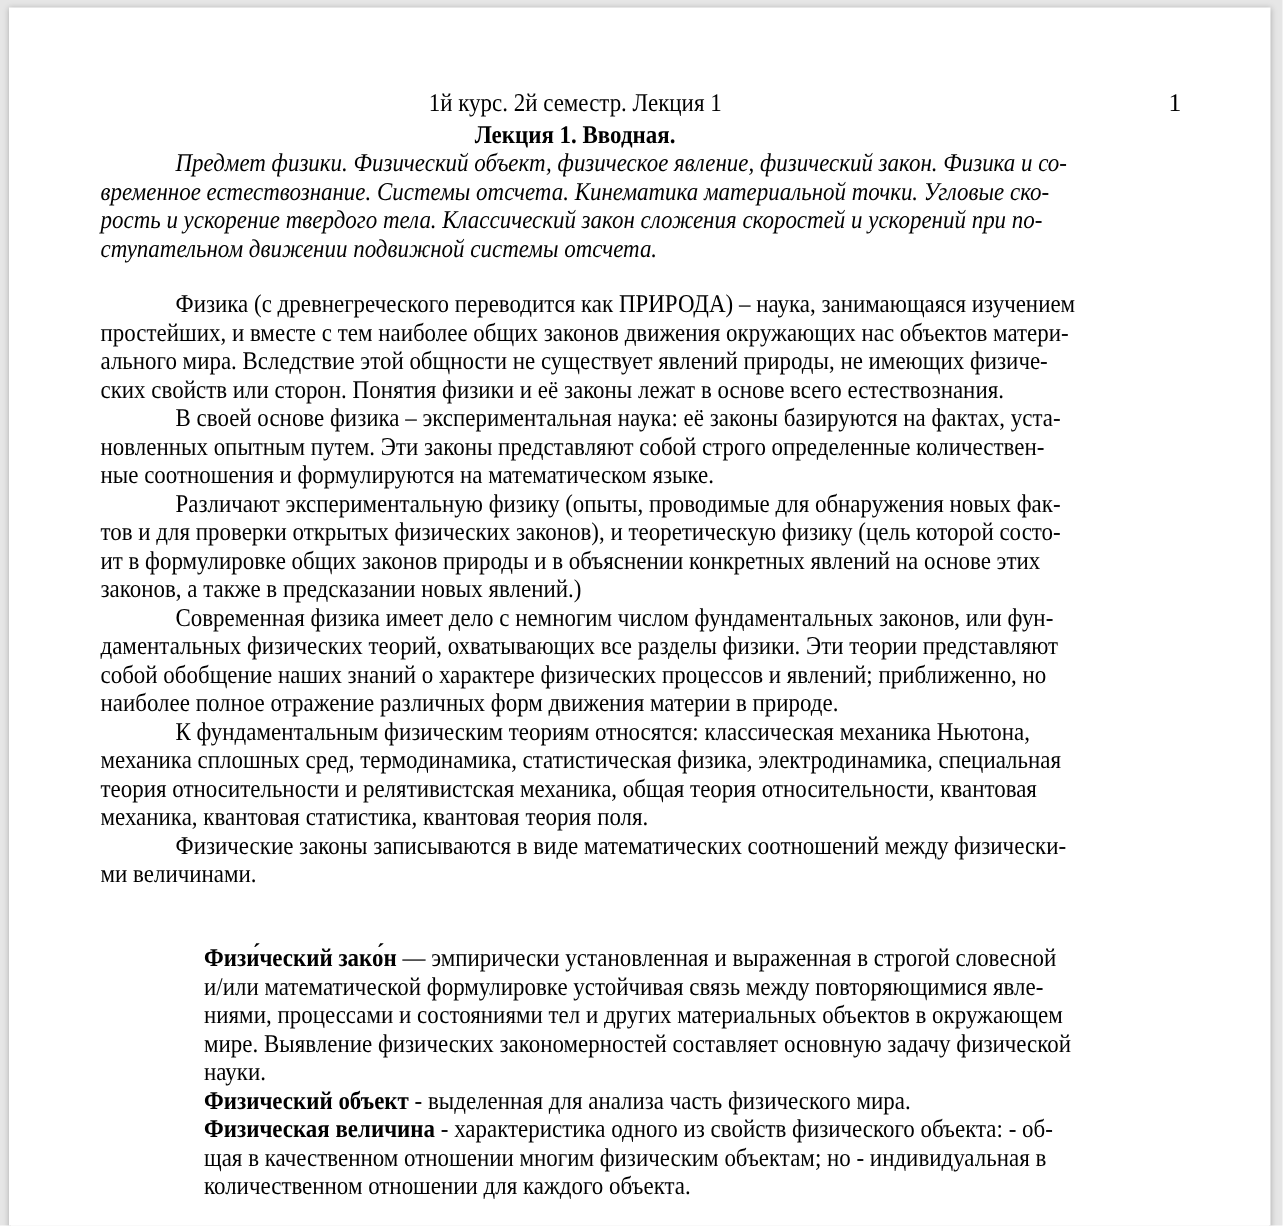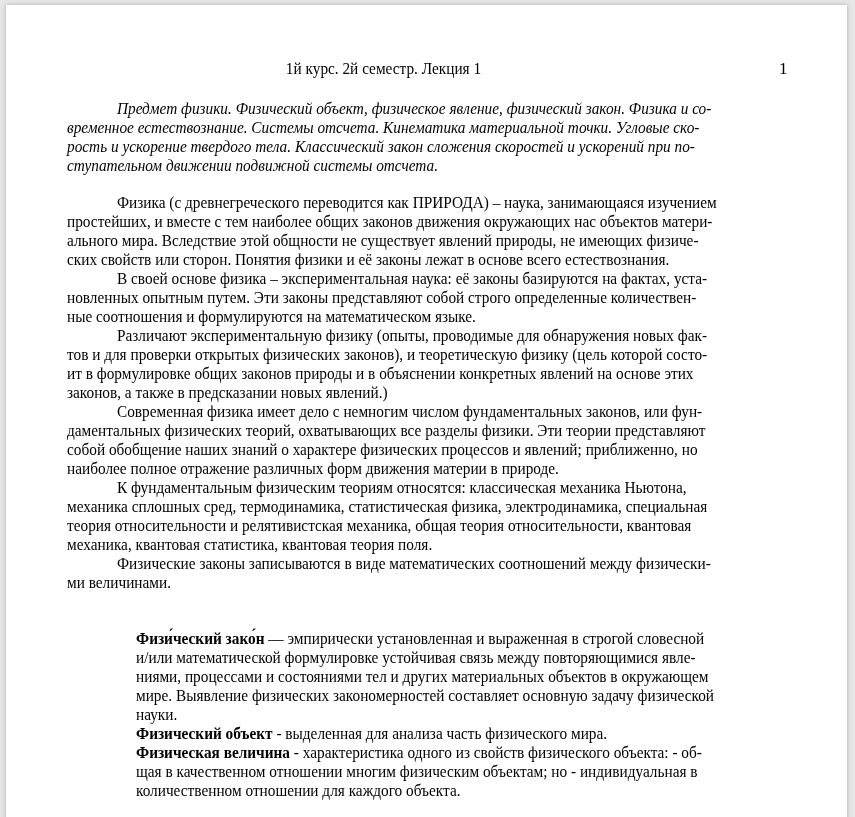--- a/index.html
+++ b/index.html
@@ -33,20 +33,21 @@
     b { font-weight: bold; }
   </style>
 </head>
 <body>
 
 <div class="page">
 
   <div class="line header-center" style="top:54px;"><span>1й курс. 2й семестр. Лекция 1</span></div>
   <div class="line page-number">1</div>
 
+  <div class="line header-center title" style="top:75px;"><span>Лекция 1. Вводная.</span></div>
 
   <div class="line it" style="left:111px; top:94px;">Предмет физики. Физический объект, физическое явление, физический закон. Физика и со-</div>
   <div class="line it" style="left:61px; top:113px;">временное естествознание. Системы отсчета. Кинематика материальной точки. Угловые ско-</div>
   <div class="line it" style="left:61px; top:132px;">рость и ускорение твердого тела. Классический закон сложения скоростей и ускорений при по-</div>
   <div class="line it" style="left:61px; top:151px;">ступательном движении подвижной системы отсчета.</div>
 
   <div class="line" style="left:111px; top:188px;">Физика (с древнегреческого переводится как ПРИРОДА) – наука, занимающаяся изучением</div>
   <div class="line" style="left:61px; top:207px;">простейших, и вместе с тем наиболее общих законов движения окружающих нас объектов матери-</div>
   <div class="line" style="left:61px; top:226px;">ального мира. Вследствие этой общности не существует явлений природы, не имеющих физиче-</div>
   <div class="line" style="left:61px; top:245px;">ских свойств или сторон. Понятия физики и её законы лежат в основе всего естествознания.</div>

